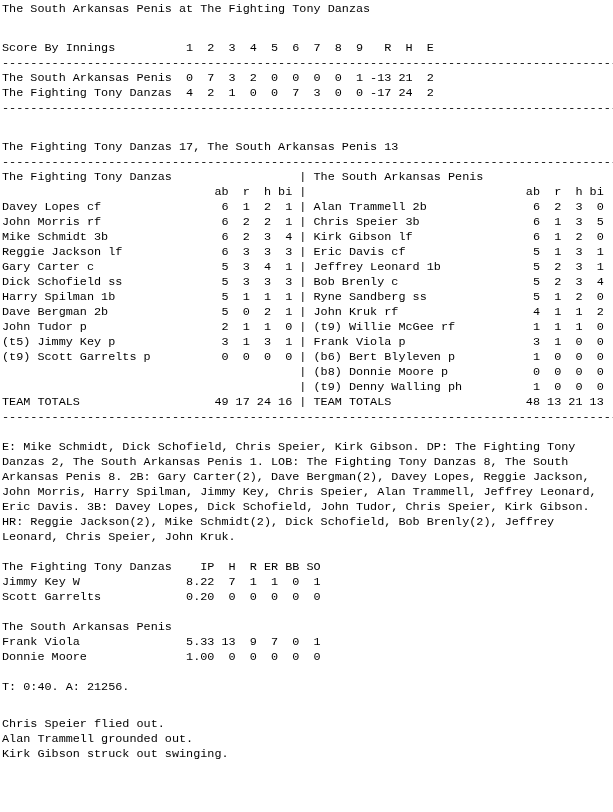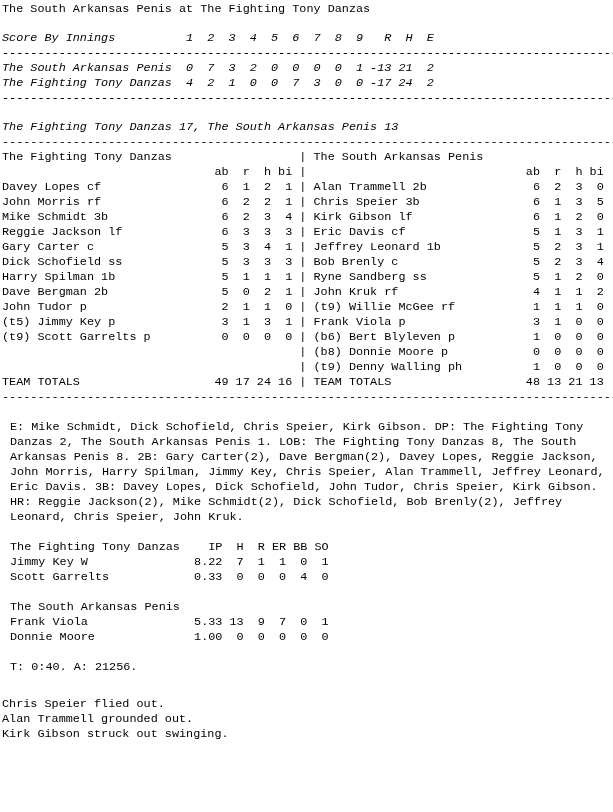--- a/index.html
+++ b/index.html
@@ -8,30 +8,30 @@
     font-family:"Liberation Mono","DejaVu Sans Mono",monospace;
     font-size:11.8px;
     line-height:15px;
   }
   .page{
     width:613px;height:812px;overflow:hidden;box-sizing:border-box;
     padding:2px 16px 0 2px;background:#fff;
   }
   pre{margin:0;font:inherit;white-space:pre;}
   pre div{height:15px;}
-  .mt1{margin-top:15px;margin-left:8px;}
-  .mt2{margin-top:14px;font-style:italic;}
+  .mt1{margin-top:15px;}
+  .mt2{margin-top:24px;}
   .mtp{margin-top:22px;}
 </style>
 </head>
 <body>
 
 <div class="page">
   <pre>The South Arkansas Penis at The Fighting Tony Danzas</pre>
   <pre class="mt2"><div>Score By Innings          1  2  3  4  5  6  7  8  9   R  H  E</div><div>---------------------------------------------------------------------------------------</div><div>The South Arkansas Penis  0  7  3  2  0  0  0  0  1 -13 21  2</div><div>The Fighting Tony Danzas  4  2  1  0  0  7  3  0  0 -17 24  2</div><div>---------------------------------------------------------------------------------------</div></pre>
   <pre class="mt2">The Fighting Tony Danzas 17, The South Arkansas Penis 13</pre>
   <pre><div>---------------------------------------------------------------------------------------</div><div>The Fighting Tony Danzas                  | The South Arkansas Penis</div><div>                              ab  r  h bi |                               ab  r  h bi</div><div>Davey Lopes cf                 6  1  2  1 | Alan Trammell 2b               6  2  3  0</div><div>John Morris rf                 6  2  2  1 | Chris Speier 3b                6  1  3  5</div><div>Mike Schmidt 3b                6  2  3  4 | Kirk Gibson lf                 6  1  2  0</div><div>Reggie Jackson lf              6  3  3  3 | Eric Davis cf                  5  1  3  1</div><div>Gary Carter c                  5  3  4  1 | Jeffrey Leonard 1b             5  2  3  1</div><div>Dick Schofield ss              5  3  3  3 | Bob Brenly c                   5  2  3  4</div><div>Harry Spilman 1b               5  1  1  1 | Ryne Sandberg ss               5  1  2  0</div><div>Dave Bergman 2b                5  0  2  1 | John Kruk rf                   4  1  1  2</div><div>John Tudor p                   2  1  1  0 | (t9) Willie McGee rf           1  1  1  0</div><div>(t5) Jimmy Key p               3  1  3  1 | Frank Viola p                  3  1  0  0</div><div>(t9) Scott Garrelts p          0  0  0  0 | (b6) Bert Blyleven p           1  0  0  0</div><div>                                          | (b8) Donnie Moore p            0  0  0  0</div><div>                                          | (t9) Denny Walling ph          1  0  0  0</div><div>TEAM TOTALS                   49 17 24 16 | TEAM TOTALS                   48 13 21 13</div><div>---------------------------------------------------------------------------------------</div></pre>
   <pre class="mt1"><div>E: Mike Schmidt, Dick Schofield, Chris Speier, Kirk Gibson. DP: The Fighting Tony</div><div>Danzas 2, The South Arkansas Penis 1. LOB: The Fighting Tony Danzas 8, The South</div><div>Arkansas Penis 8. 2B: Gary Carter(2), Dave Bergman(2), Davey Lopes, Reggie Jackson,</div><div>John Morris, Harry Spilman, Jimmy Key, Chris Speier, Alan Trammell, Jeffrey Leonard,</div><div>Eric Davis. 3B: Davey Lopes, Dick Schofield, John Tudor, Chris Speier, Kirk Gibson.</div><div>HR: Reggie Jackson(2), Mike Schmidt(2), Dick Schofield, Bob Brenly(2), Jeffrey</div><div>Leonard, Chris Speier, John Kruk.</div></pre>
-  <pre class="mt1"><div>The Fighting Tony Danzas    IP  H  R ER BB SO</div><div>Jimmy Key W               8.22  7  1  1  0  1</div><div>Scott Garrelts            0.33  0  0  0  4  0</div></pre>
+  <pre class="mt1"><div>The Fighting Tony Danzas    IP  H  R ER BB SO</div><div>Jimmy Key W               8.22  7  1  1  0  1</div><div>Scott Garrelts            0.20  0  0  0  0  0</div></pre>
   <pre class="mt1"><div>The South Arkansas Penis</div><div>Frank Viola               5.33 13  9  7  0  1</div><div>Donnie Moore              1.00  0  0  0  0  0</div></pre>
   <pre class="mt1">T: 0:40. A: 21256.</pre>
   <pre class="mtp"><div>Chris Speier flied out.</div><div>Alan Trammell grounded out.</div><div>Kirk Gibson struck out swinging.</div></pre>
 </div>
 
 </body></html>

